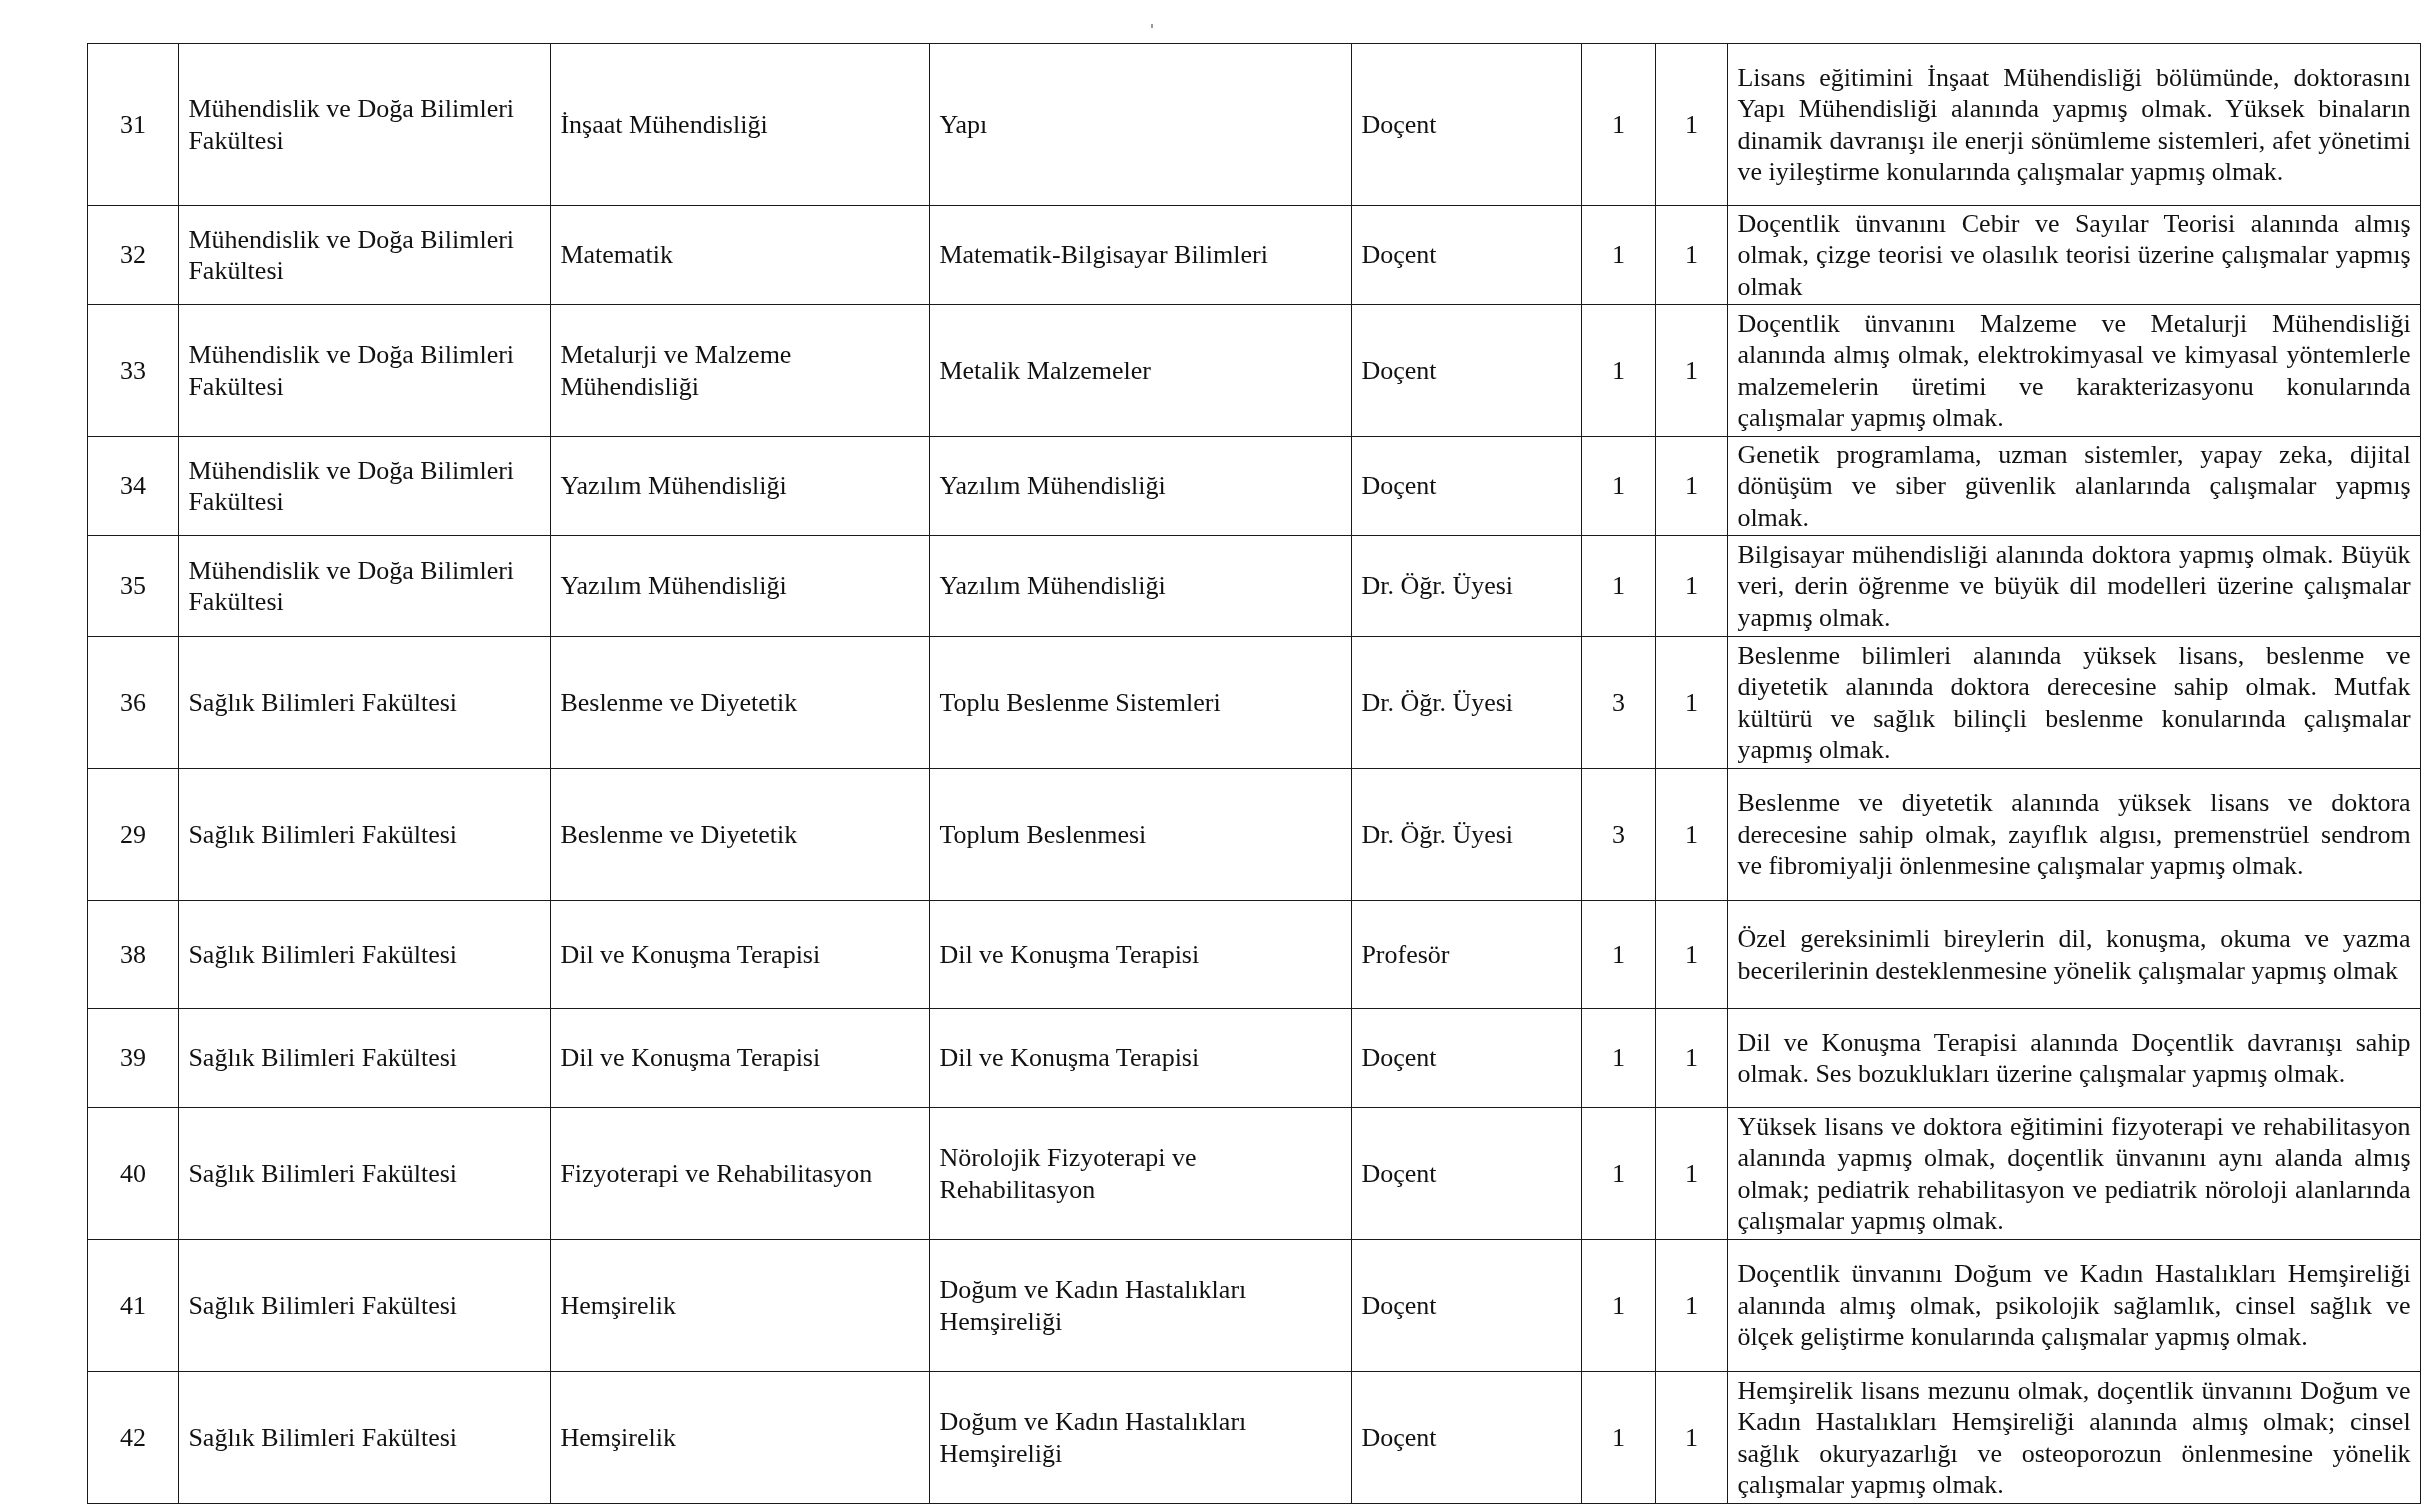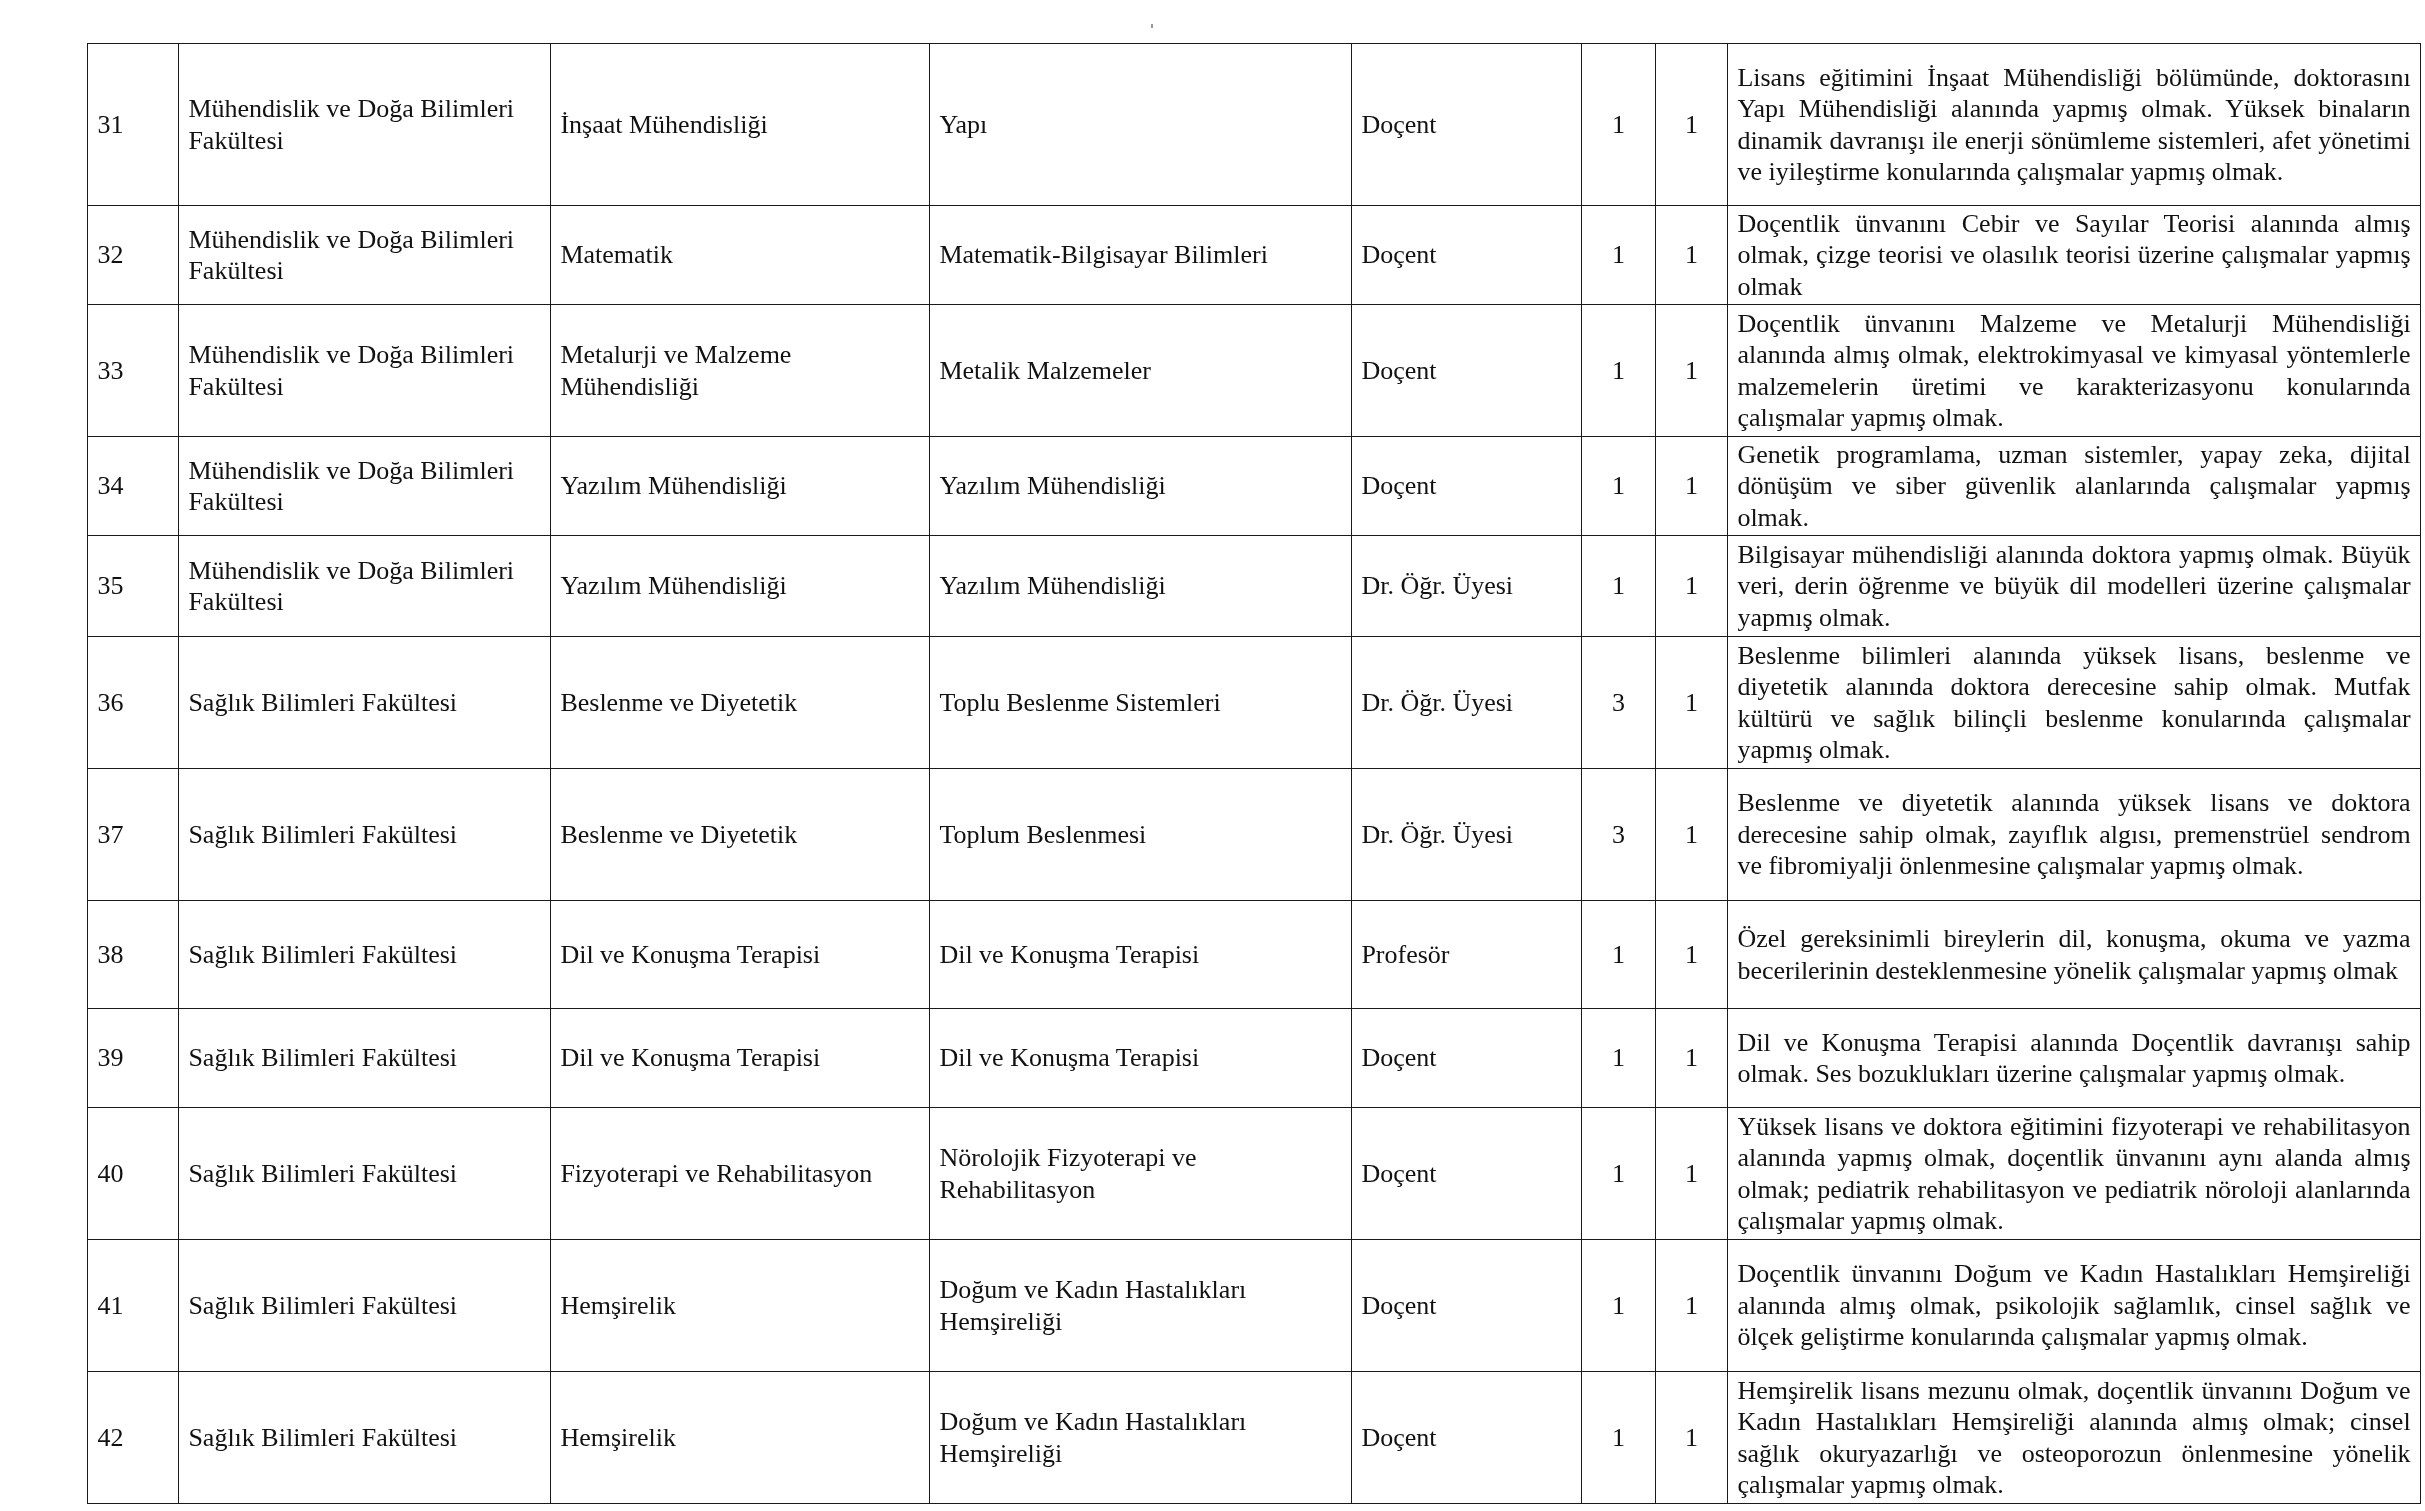--- a/index.html
+++ b/index.html
@@ -11,21 +11,21 @@
     width: 2334px;
   }
   table.positions td {
     border: 1.6px solid #1a1a1a;
     padding: 0 9.4px;
     font-size: 26px;
     line-height: 31.5px;
     vertical-align: middle;
     overflow: hidden;
   }
-  td.no { }
+  td.no { text-align: center; }
   td.num { text-align: center; padding: 0; }
   td.desc { text-align: justify; text-align-last: left; padding: 0 7.9px 0 9.4px; vertical-align: top; line-height: 33px; }
   col.c-no { width: 91px; }
   col.c-fac { width: 372px; }
   col.c-dept { width: 379px; }
   col.c-field { width: 422px; }
   col.c-title { width: 230px; }
   col.c-n1 { width: 74px; }
   col.c-n2 { width: 72px; }
   col.c-desc { width: 693px; }
@@ -103,21 +103,21 @@
       <td class="no">36</td>
       <td>Sağlık Bilimleri Fakültesi</td>
       <td>Beslenme ve Diyetetik</td>
       <td>Toplu Beslenme Sistemleri</td>
       <td>Dr. Öğr. Üyesi</td>
       <td class="num">3</td>
       <td class="num">1</td>
       <td class="desc">Beslenme bilimleri alanında yüksek lisans, beslenme ve diyetetik alanında doktora derecesine sahip olmak. Mutfak kültürü ve sağlık bilinçli beslenme konularında çalışmalar yapmış olmak.</td>
     </tr>
       <tr style="height: 132px;">
-      <td class="no">37</td>
+      <td class="no">29</td>
       <td>Sağlık Bilimleri Fakültesi</td>
       <td>Beslenme ve Diyetetik</td>
       <td>Toplum Beslenmesi</td>
       <td>Dr. Öğr. Üyesi</td>
       <td class="num">3</td>
       <td class="num">1</td>
       <td class="desc">Beslenme ve diyetetik alanında yüksek lisans ve doktora derecesine sahip olmak, zayıflık algısı, premenstrüel sendrom ve fibromiyalji önlenmesine çalışmalar yapmış olmak.</td>
     </tr>
       <tr style="height: 108px;">
       <td class="no">38</td>

